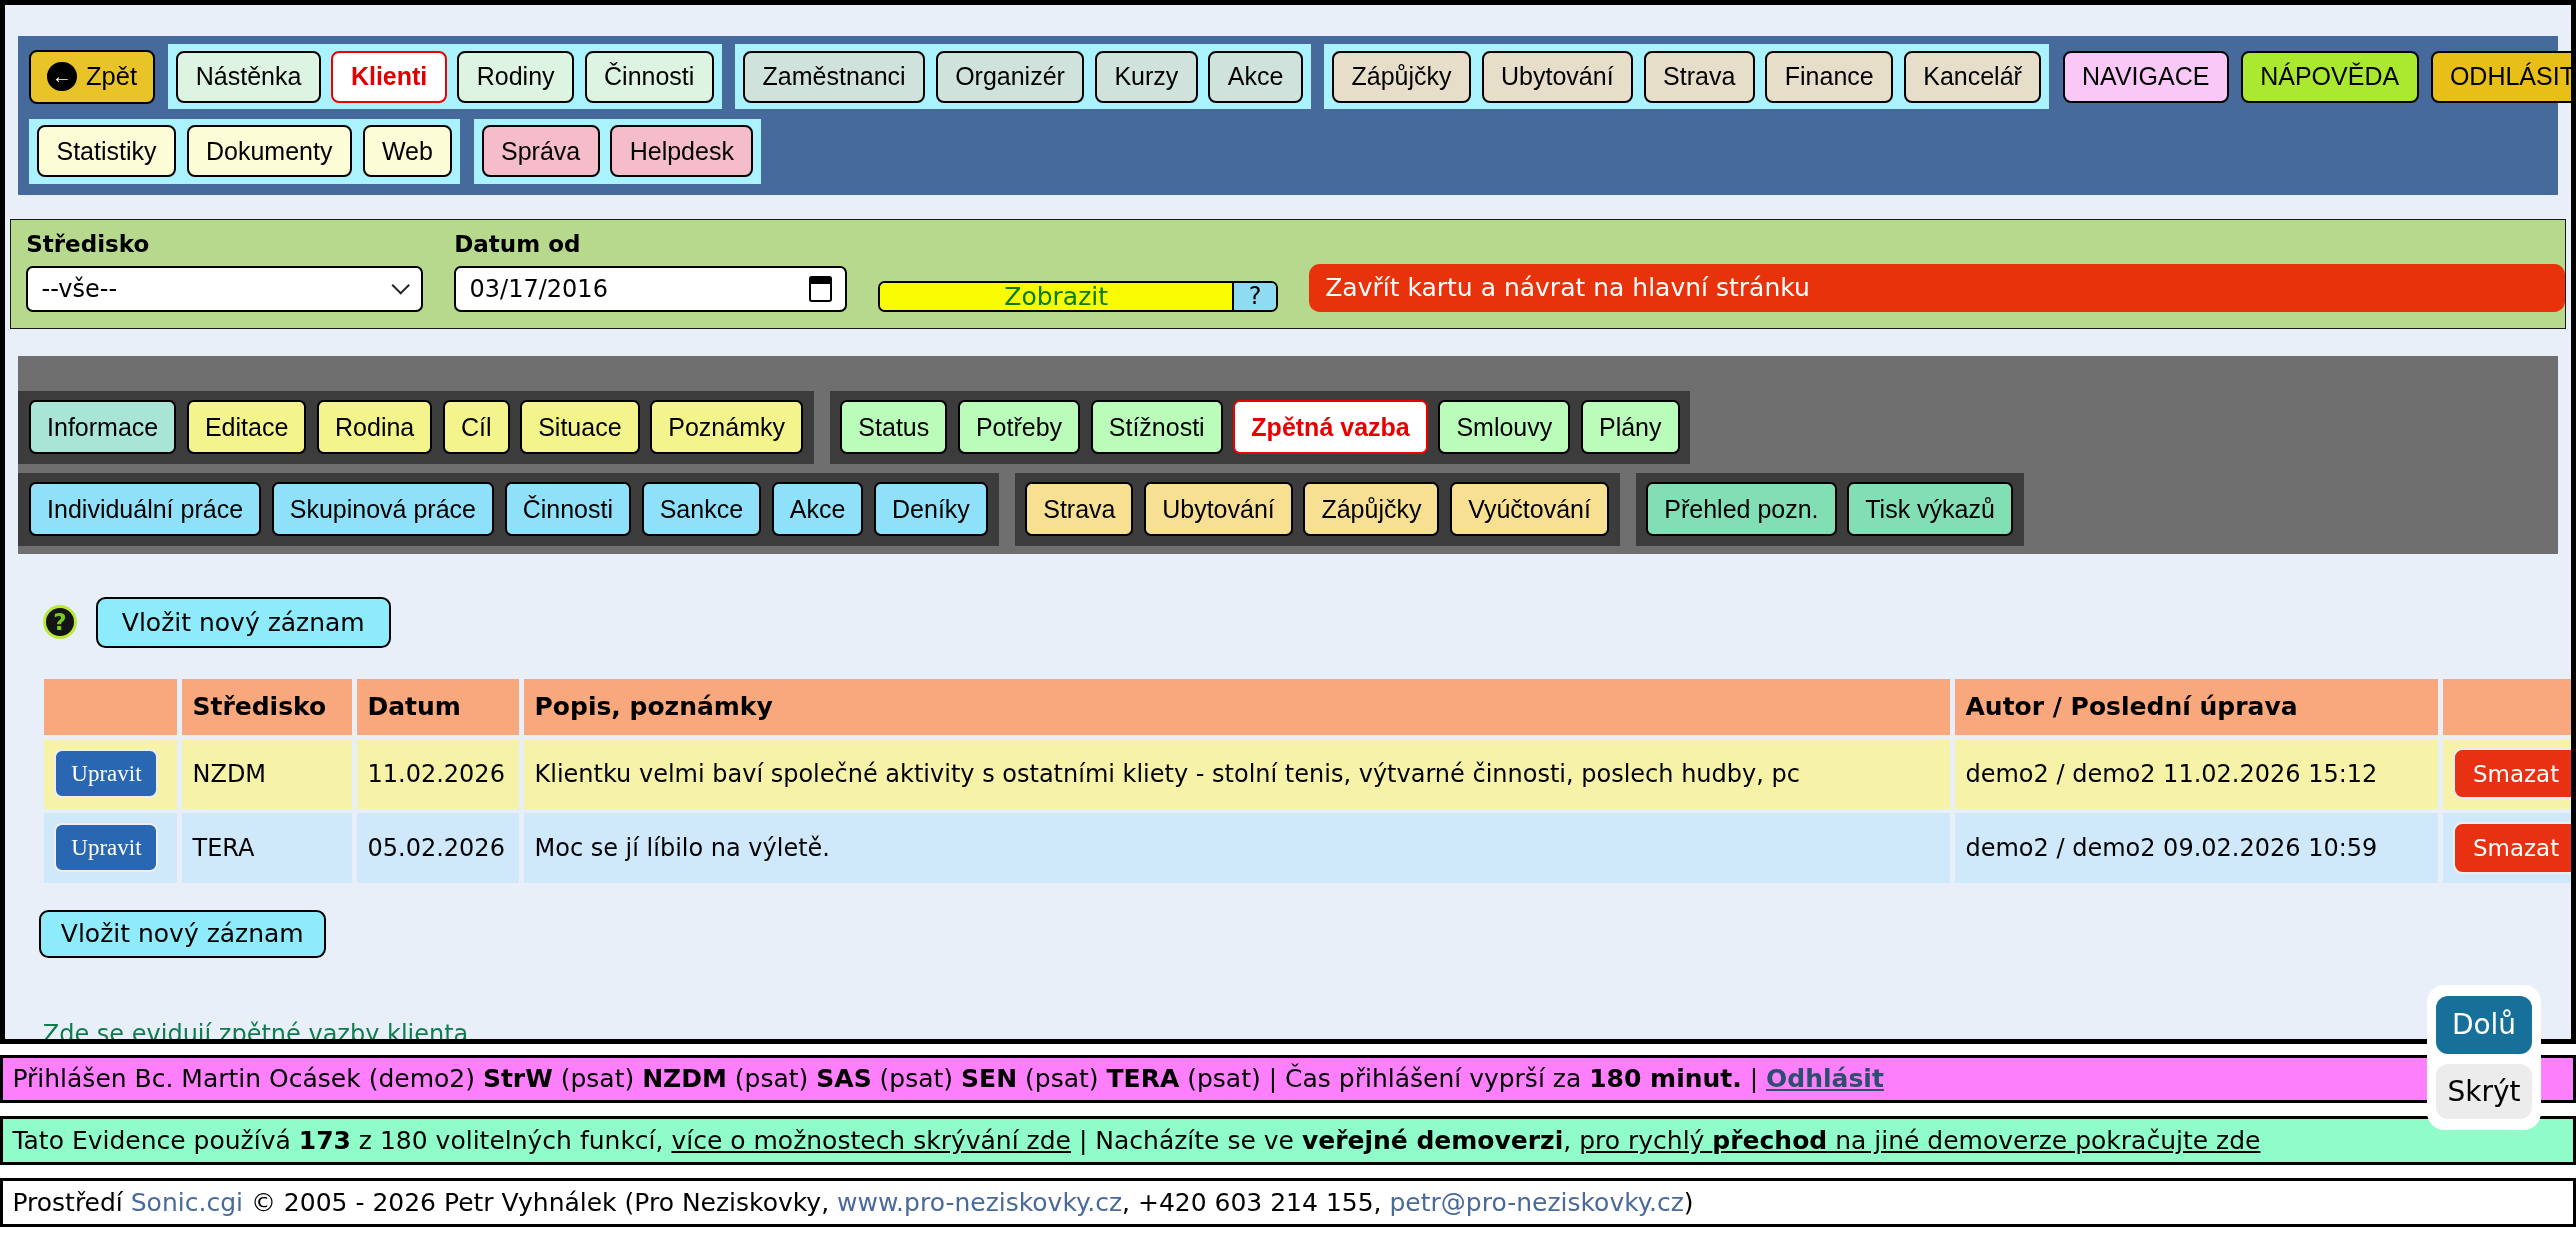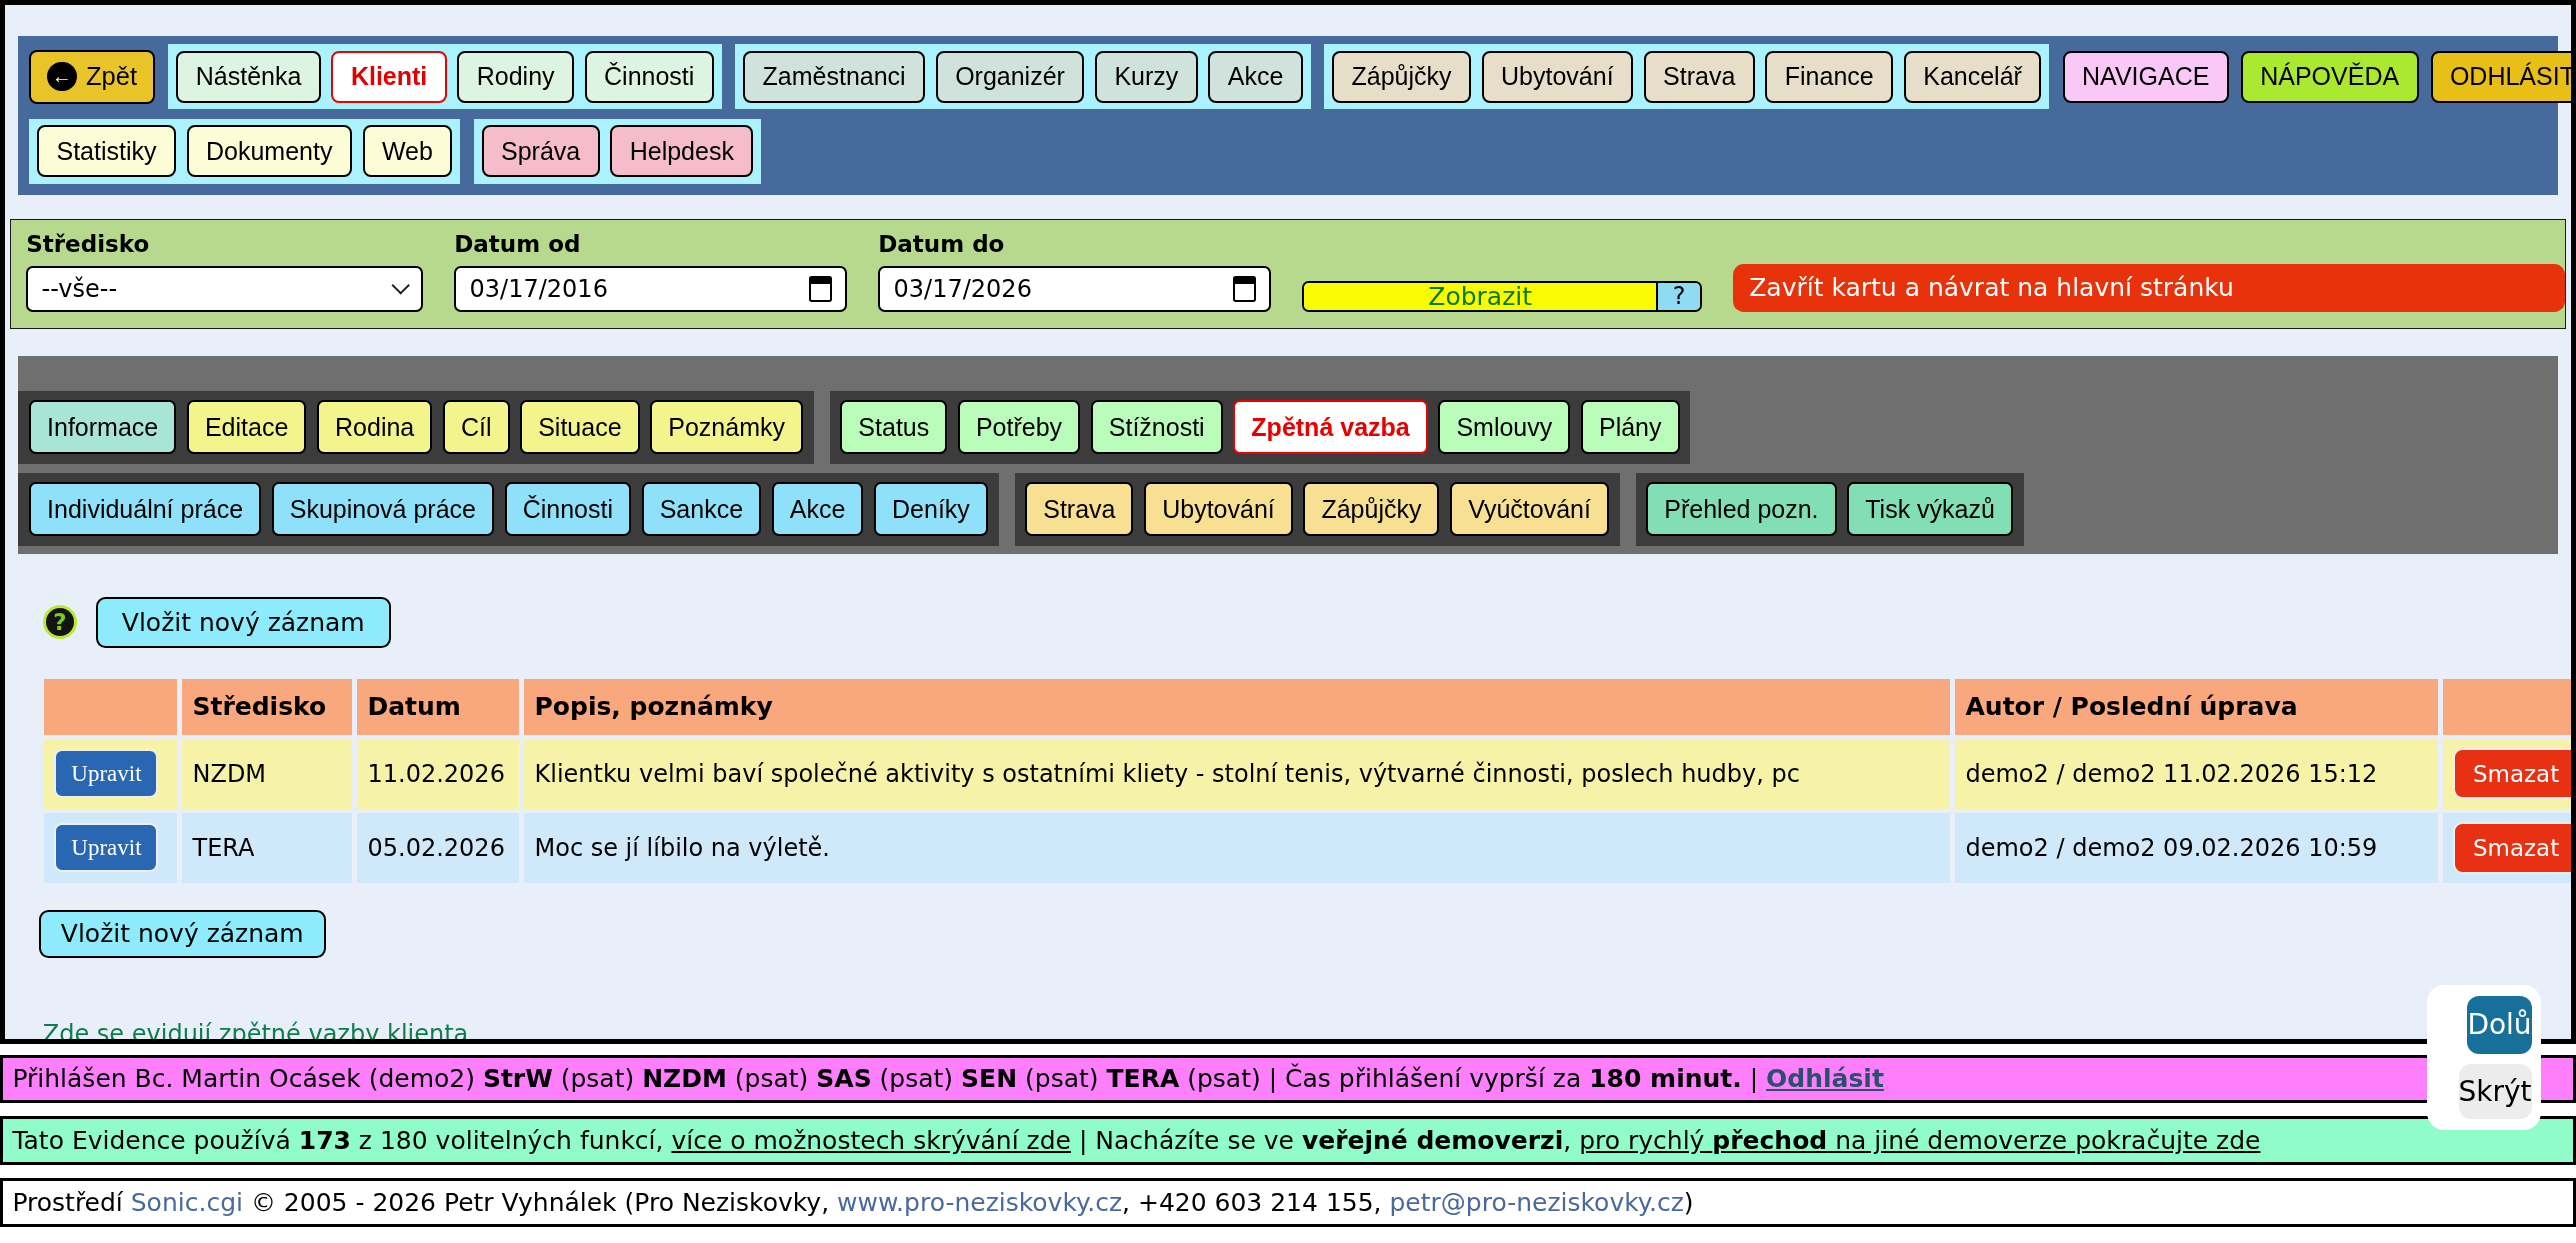--- a/index.html
+++ b/index.html
@@ -151,21 +151,21 @@
   .del-btn {
     background: #e73112; color: #fff; border: 2px solid #eee; border-radius: 9.4px;
     font-size: 23px; padding: 10.7px 17.4px; cursor: pointer; font-family: "DejaVu Sans", sans-serif;
   }
   .insert-btn2 { margin: 23px 0 0 19px; height: 48px; padding: 0 20px; }
   .note-text { margin: 62px 0 0 23px; font-size: 24px; color: #0e7d4e; }
   
   .scroll-panel {
     position: absolute; left: 2427px; top: 985px; width: 114px;
     background: #fff; border-radius: 17.4px; padding: 10.7px 9.4px;
-    display: flex; flex-direction: column; gap: 10.7px; z-index: 10; align-items: flex-end;
+    display: flex; flex-direction: column; gap: 10.7px; z-index: 10;
   }
   .down-btn {
     background: #17709a; color: #fff; border: none; border-radius: 12px;
     height: 58px; font-size: 28px; cursor: pointer; font-family: "DejaVu Sans", sans-serif;
   }
   .hide-btn {
     background: #ececec; color: #000; border: none; border-radius: 12px;
     height: 55px; font-size: 28px; cursor: pointer; font-family: "DejaVu Sans", sans-serif;
   }
   
@@ -239,27 +239,20 @@
         <span class="f-label">Středisko</span>
         <div class="f-input">
           <span class="f-text">--vše--</span>
           <span class="chevron"></span>
         </div>
       </div>
       <div class="f-field w-date">
         <span class="f-label">Datum od</span>
         <div class="f-input">
           <span class="f-text">03/17/2016</span>
-          <span class="cal-ico"></span>
-        </div>
-      </div>
-      <div class="f-field w-date">
-        <span class="f-label">Datum do</span>
-        <div class="f-input">
-          <span class="f-text">03/17/2026</span>
           <span class="cal-ico"></span>
         </div>
       </div>
       <div class="zobrazit-combo">
         <span class="zobrazit-main">Zobrazit</span>
         <span class="zobrazit-help">?</span>
       </div>
       <button class="close-btn">Zavřít kartu a návrat na hlavní stránku</button>
     </div>
   </div>

